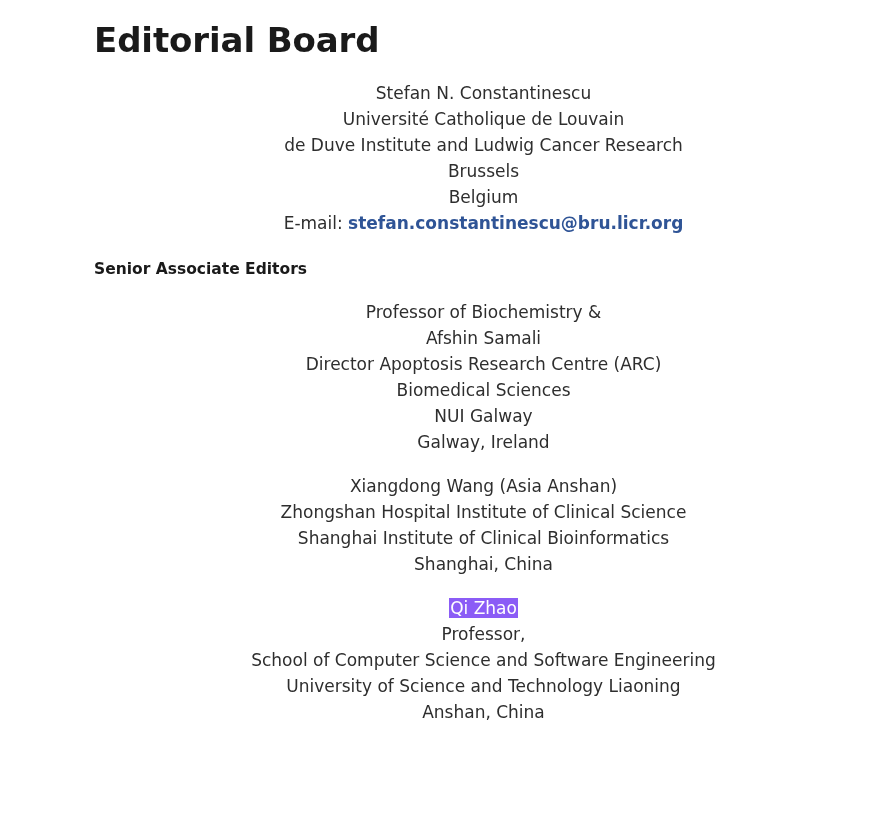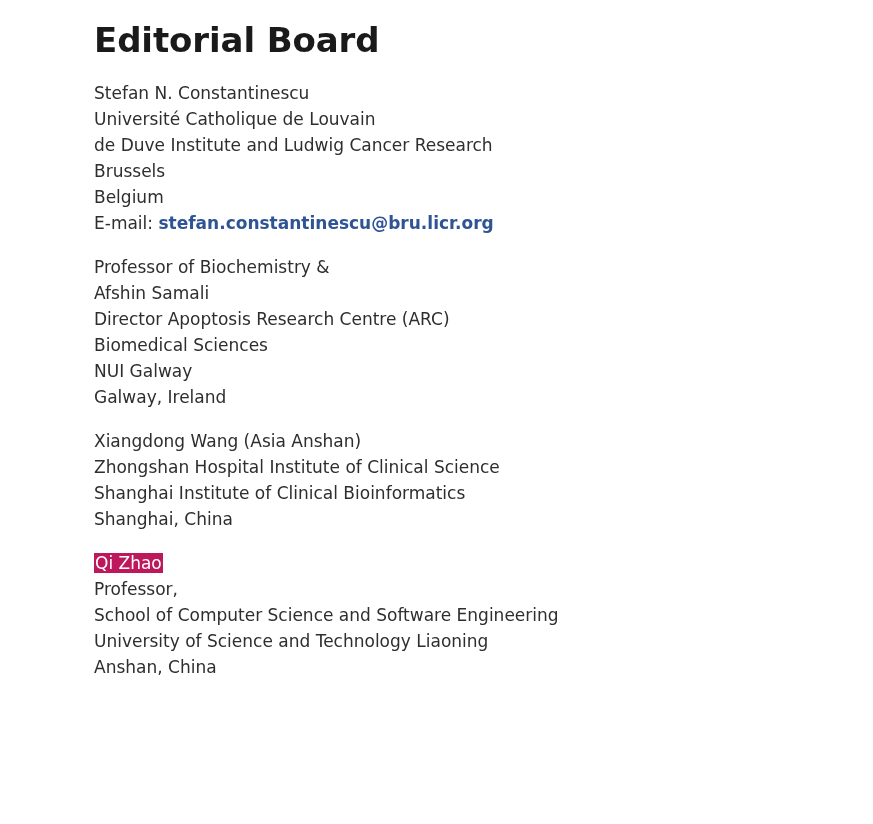--- a/index.html
+++ b/index.html
@@ -35,35 +35,36 @@
     padding: 23px 0 0 0;
     line-height: 1.4;
   }
   .block {
     margin: 0;
     padding: 18px 0 0 0;
     font-size: 17px;
     line-height: 26px;
     color: #2e2e2e;
     font-weight: 400;
+    text-align: center;
   }
   .block .line {
     display: block;
     white-space: pre;
   }
   .email-label {
     color: #2e2e2e;
   }
   .email-link {
     color: #2f5496;
     font-weight: bold;
     text-decoration: none;
   }
   .highlight {
-    background: #be185d;
+    background: #8b5cf6;
     color: #ffffff;
     padding: 0 1px;
     margin-top: 44px;
   }
 </style>
 </head>
 <body>
 
 <div class="page">
 
@@ -72,20 +73,21 @@
 
   <p class="block">
     <span class="line">Stefan N. Constantinescu</span>
     <span class="line">Université Catholique de Louvain</span>
     <span class="line">de Duve Institute and Ludwig Cancer Research</span>
     <span class="line">Brussels</span>
     <span class="line">Belgium</span>
     <span class="line"><span class="email-label">E-mail: </span><a class="email-link" href="#">stefan.constantinescu@bru.licr.org</a></span>
   </p>
 
+  <h2 class="section-heading">Senior Associate Editors</h2>
 
   <p class="block">
     <span class="line">Professor of Biochemistry &amp;</span>
     <span class="line">Afshin Samali</span>
     <span class="line">Director Apoptosis Research Centre (ARC)</span>
     <span class="line">Biomedical Sciences</span>
     <span class="line">NUI Galway</span>
     <span class="line">Galway, Ireland</span>
   </p>
 

